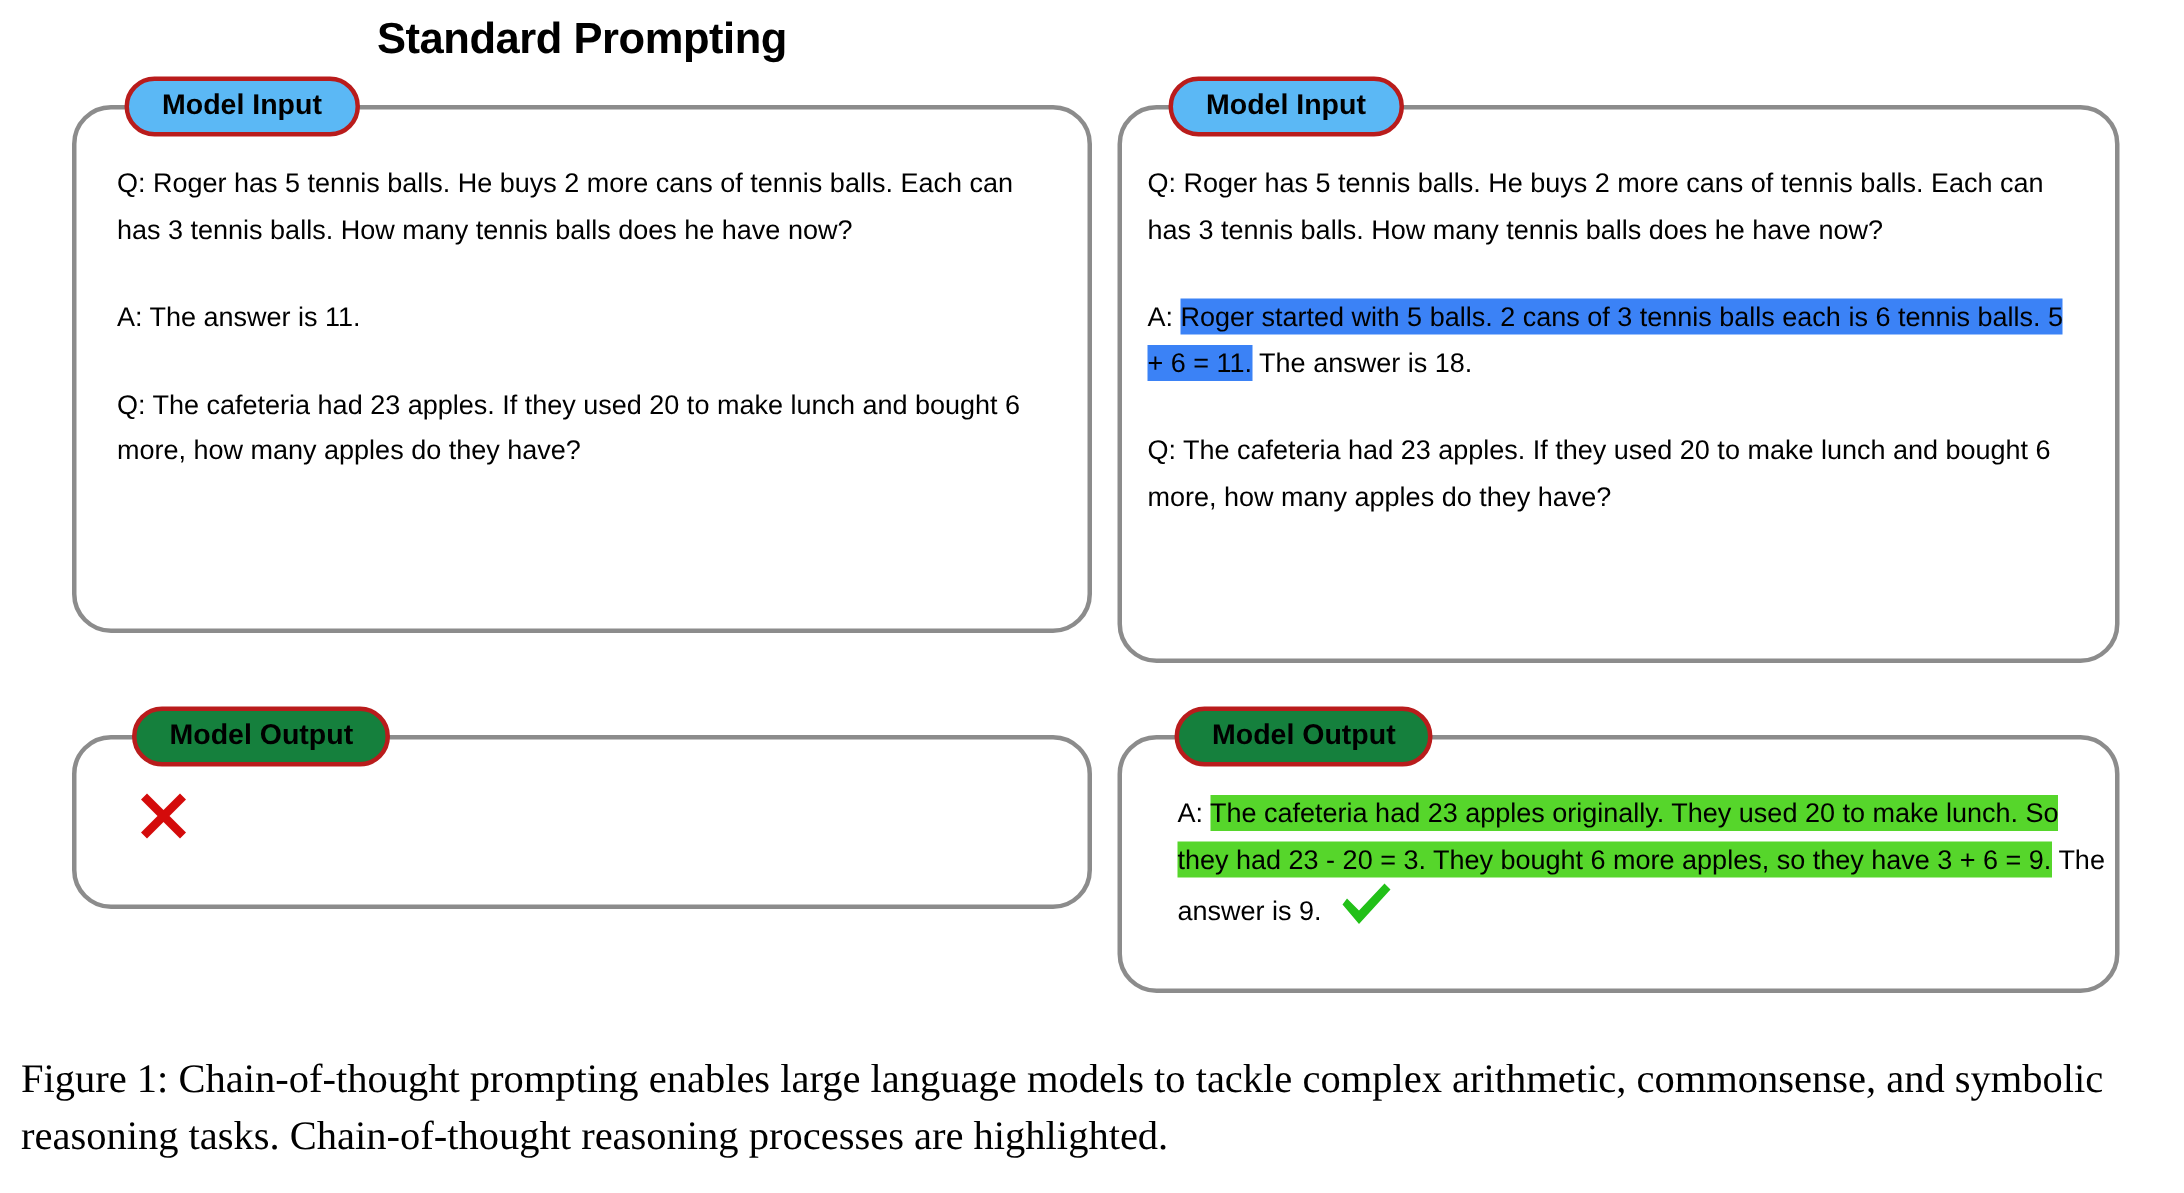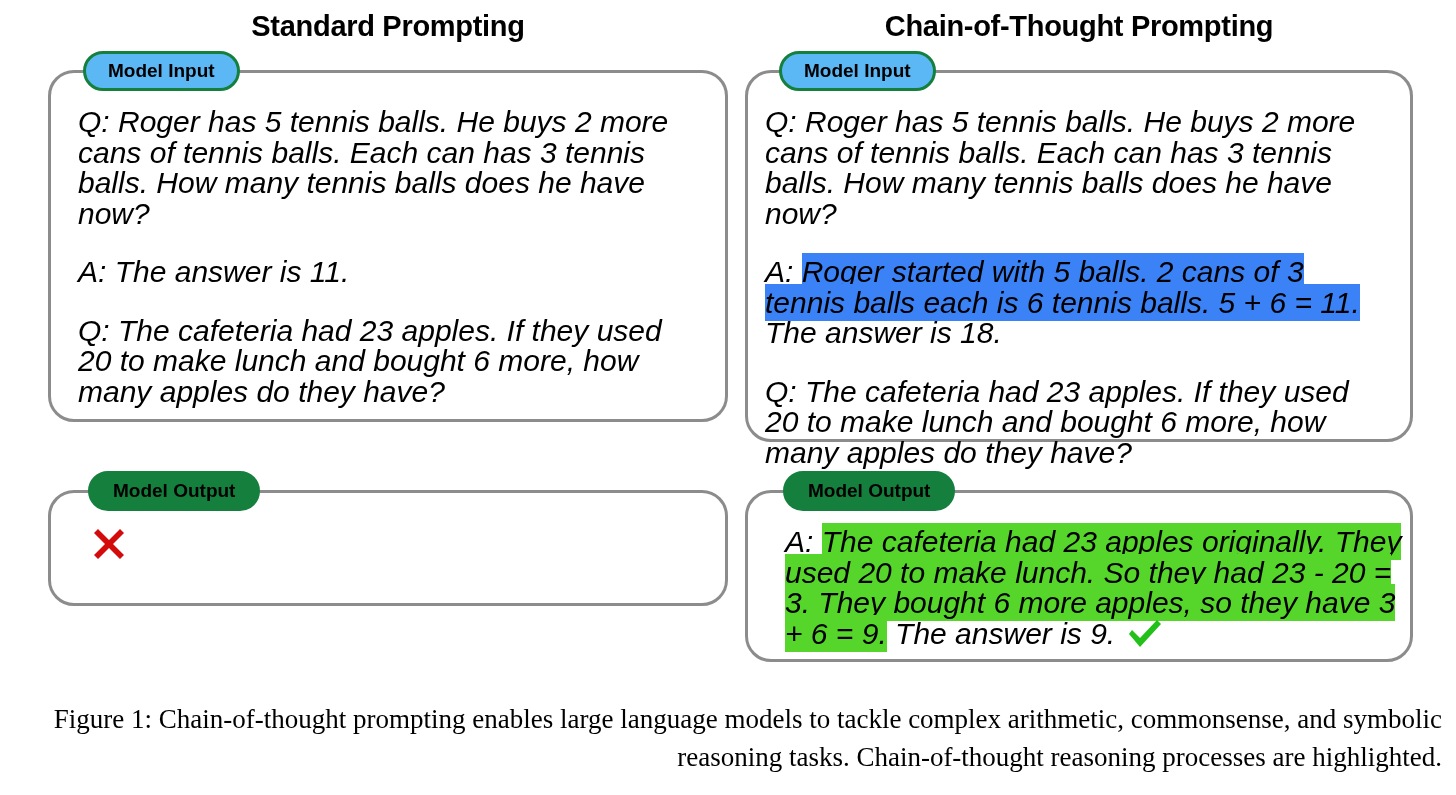--- a/index.html
+++ b/index.html
@@ -48,45 +48,44 @@
   #panel-cot-output { left: 745px; top: 490px; width: 668px; height: 172px; }
 
   
   .badge {
     position: absolute;
     display: flex;
     align-items: center;
     justify-content: center;
     height: 40px;
     padding: 0 22px;
-    border: 3px solid #15803d;
+    border: 3px solid #b91c1c;
     border-radius: 20px;
     font-family: "Liberation Sans", sans-serif;
     font-weight: bold;
     font-size: 19px;
     color: #000000;
     white-space: nowrap;
     z-index: 5;
   }
   .badge.input  { background: #5bb8f5; }
   .badge.output { background: #15803d; }
 
   #badge-std-input  { left: 83px;  top: 51px; }
   #badge-cot-input  { left: 779px; top: 51px; }
   #badge-std-output { left: 88px;  top: 471px; }
   #badge-cot-output { left: 783px; top: 471px; }
 
   
   .body-text {
     position: absolute;
     font-family: "Liberation Sans", sans-serif;
-    font-size: 30px;
+    font-size: 18px;
     line-height: 30.5px;
     color: #000000;
-    font-style: italic;
   }
 
   .para { margin: 0 0 28px 0; }
   .para:last-child { margin-bottom: 0; }
 
   #text-std-input  { left: 78px;  top: 107px; width: 620px; }
   #text-cot-input  { left: 765px; top: 107px; width: 620px; }
   #text-std-output { left: 80px;  top: 527px; width: 620px; }
   #text-cot-output { left: 763px; top: 527px; width: 625px; margin-left: 22px; }
 
@@ -113,21 +112,20 @@
   }
   .mark svg { display: block; }
 </style>
 </head>
 <body>
 
 <div class="figure">
 
   <div class="col-title left">Standard Prompting</div>
 
-  <div class="col-title right">Chain-of-Thought Prompting</div>
 
   <div class="panel" id="panel-std-input"></div>
   <div class="panel" id="panel-cot-input"></div>
   <div class="panel" id="panel-std-output"></div>
   <div class="panel" id="panel-cot-output"></div>
 
   <div class="badge input" id="badge-std-input">Model Input</div>
 
   <div class="badge input" id="badge-cot-input">Model Input</div>
 
@@ -166,16 +164,16 @@
       <span>A: </span><span class="hl-green">The cafeteria had 23 apples originally. They used 20 to make lunch. So they had 23 - 20 = 3. They bought 6 more apples, so they have 3 + 6 = 9.</span><span> The answer is 9.</span><span class="mark">
         <svg width="36" height="30" viewBox="0 0 36 30" aria-hidden="true">
           <path d="M2 15 L5 11 L13 19 L30 1 L34 5 L13 28 Z" fill="#22c018"></path>
         </svg>
       </span>
     </p>
   </div>
 
   <div class="caption" id="figure-caption" style="position:absolute; left:14px; top:700px; width:1428px;
               font-family:'Liberation Serif', serif; font-size:27px;
-              line-height:38px; color:#000000; text-align:right;
+              line-height:38px; color:#000000; text-align:left;
               text-indent:0;">Figure 1:  Chain-of-thought prompting enables large language models to tackle complex arithmetic, commonsense, and symbolic reasoning tasks. Chain-of-thought reasoning processes are highlighted.</div>
 
 </div>
 
 </body></html>

